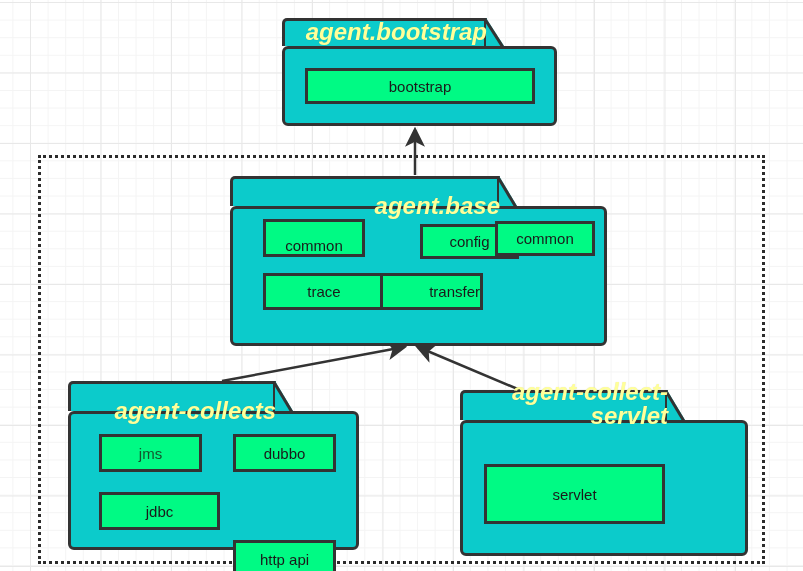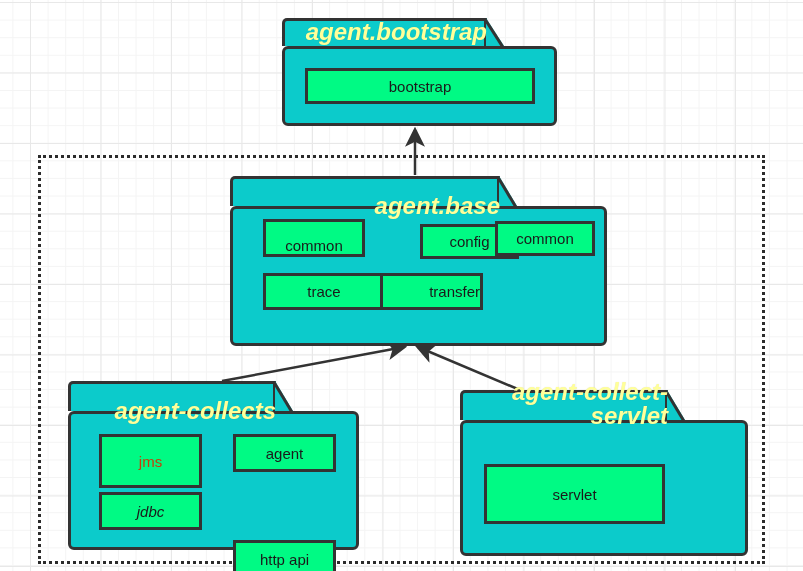--- a/index.html
+++ b/index.html
@@ -153,27 +153,27 @@
         <div class="module" style="left: 380px; top: 273px; width: 103px; height: 37px; background: rgb(0, 250, 132); border-color: rgb(51, 51, 51); color: rgb(26, 26, 26); justify-content: flex-end;">
           <span>transfer</span>
         </div>
       </div>
       <div class="package">
         <div class="pkg-tab slant" style="left: 68px; top: 381px; width: 208px; height: 30px; background: rgb(12, 203, 203); border-color: rgb(51, 51, 51);"></div>
         <div class="pkg-tab-slope" style="left: 275px; top: 381px; width: 18px; height: 30px; background: rgb(12, 203, 203); clip-path: polygon(0px 0px, 100% 100%, 0px 100%); border: none;"></div>
         <div style="position: absolute; left: 275px; top: 381px; width: 34.9857px; height: 3px; background: rgb(51, 51, 51); transform-origin: left top; transform: rotate(59.0362deg);"></div>
         <div class="pkg-body" style="left: 68px; top: 411px; width: 291px; height: 139px; background: rgb(12, 203, 203); border-color: rgb(51, 51, 51);"></div>
         <div class="pkg-title" style="color: rgb(255, 255, 153); left: 68px; top: 383px; width: 208px; margin-top: 16px;">agent-collects</div>
-        <div class="module" style="left: 99px; top: 434px; width: 103px; height: 54px; background: rgb(0, 250, 132); border-color: rgb(51, 51, 51); color: #c2410c;">
+        <div class="module" style="left: 99px; top: 434px; width: 103px; height: 38px; background: rgb(0, 250, 132); border-color: rgb(51, 51, 51); color: #14532d;">
           <span>jms</span>
         </div>
         <div class="module" style="left: 233px; top: 434px; width: 103px; height: 38px; background: rgb(0, 250, 132); border-color: rgb(51, 51, 51); color: rgb(26, 26, 26);">
-          <span>agent</span>
+          <span>dubbo</span>
         </div>
-        <div class="module" style="left: 99px; top: 492px; width: 103px; height: 38px; background: rgb(0, 250, 132); border-color: rgb(51, 51, 51); color: rgb(26, 26, 26); font-style: italic;">
+        <div class="module" style="left: 99px; top: 492px; width: 121px; height: 38px; background: rgb(0, 250, 132); border-color: rgb(51, 51, 51); color: rgb(26, 26, 26);">
           <span>jdbc</span>
         </div>
         <div class="module" style="left: 233px; top: 492px; width: 103px; height: 38px; background: rgb(0, 250, 132); border-color: rgb(51, 51, 51); color: rgb(26, 26, 26); margin-top: 48px;">
           <span>http api</span>
         </div>
       </div>
       <div class="package">
         <div class="pkg-tab slant" style="left: 460px; top: 390px; width: 208px; height: 30px; background: rgb(12, 203, 203); border-color: rgb(51, 51, 51);"></div>
         <div class="pkg-tab-slope" style="left: 667px; top: 390px; width: 18px; height: 30px; background: rgb(12, 203, 203); clip-path: polygon(0px 0px, 100% 100%, 0px 100%); border: none;"></div>
         <div style="position: absolute; left: 667px; top: 390px; width: 34.9857px; height: 3px; background: rgb(51, 51, 51); transform-origin: left top; transform: rotate(59.0362deg);"></div>

